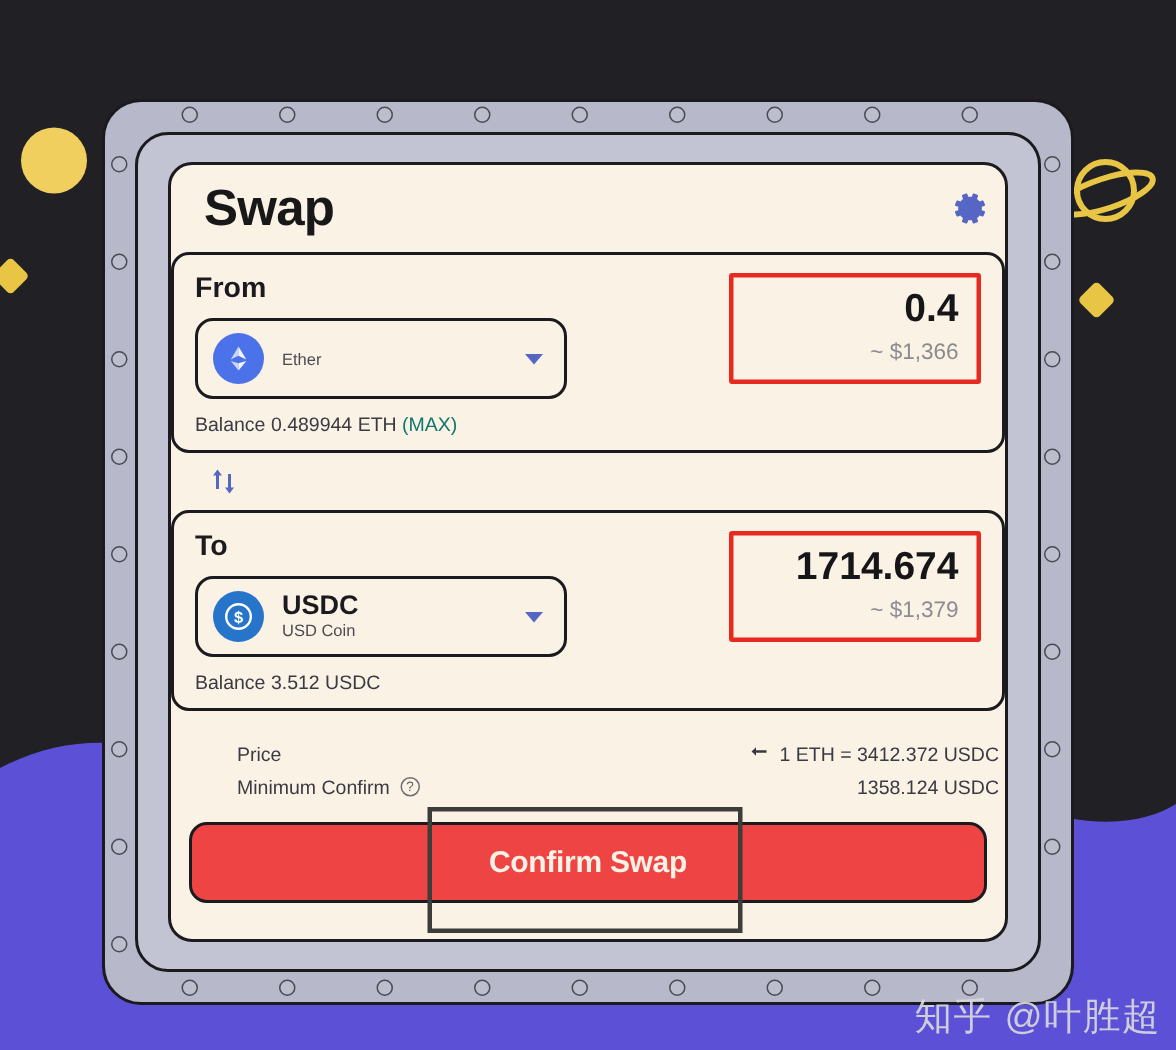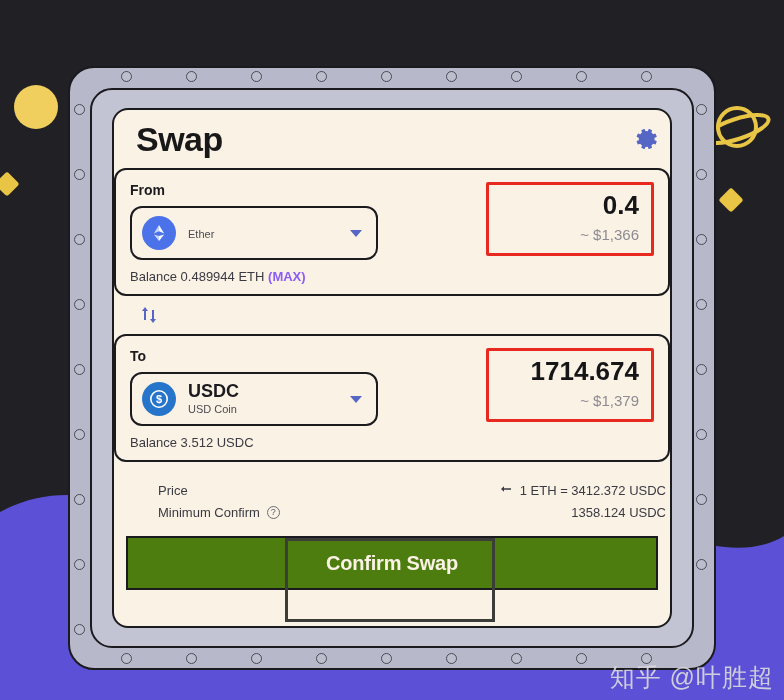--- a/index.html
+++ b/index.html
@@ -96,21 +96,21 @@
     border: 2px solid #1b1a1f;
     border-radius: 12px;
     background: #fbf2e6;
     margin: 0 0 0 0;
     padding: 12px 14px 10px 14px;
     display: flex;
     align-items: flex-start;
   }
   .panel-left { flex: 0 0 auto; width: 300px; }
   .panel-label {
-    font-size: 14px;
+    font-size: 19px;
     font-weight: bold;
     color: #1b1a1f;
     margin-bottom: 8px;
   }
   .token-select {
     display: flex;
     align-items: center;
     width: 248px;
     height: 54px;
     border: 2px solid #1b1a1f;
@@ -140,21 +140,21 @@
     border-left: 6px solid transparent;
     border-right: 6px solid transparent;
     border-top: 7px solid #5566c4;
     margin-right: 4px;
   }
   .balance {
     font-size: 13px;
     color: #3a3a42;
     margin-top: 9px;
   }
-  .max-link { color: #8b5cf6; cursor: pointer; font-weight: bold; }
+  .max-link { color: #0f766e; cursor: pointer; }
 
   .panel-right {
     flex: 1 1 auto;
     display: flex;
     align-items: stretch;
     justify-content: flex-end;
   }
   .amount-box {
     border: 3px solid #e8291f;
     border-radius: 2px;
@@ -211,23 +211,23 @@
     line-height: 11px;
     text-align: center;
     color: #5c5c64;
     cursor: pointer;
   }
 
   
   .confirm-btn {
     margin: 16px 12px 0 12px;
     height: 54px;
-    background: #4d7c0f;
-    border: 2px solid #1b1a1f;
-    border-radius: 0;
+    background: #ef4444;
+    border: 2px solid #1b1a1f;
+    border-radius: 12px;
     color: #fbf2e6;
     font-size: 20px;
     font-weight: bold;
     display: flex;
     align-items: center;
     justify-content: center;
     cursor: pointer;
     letter-spacing: -0.2px;
   }
   .annot-box {

